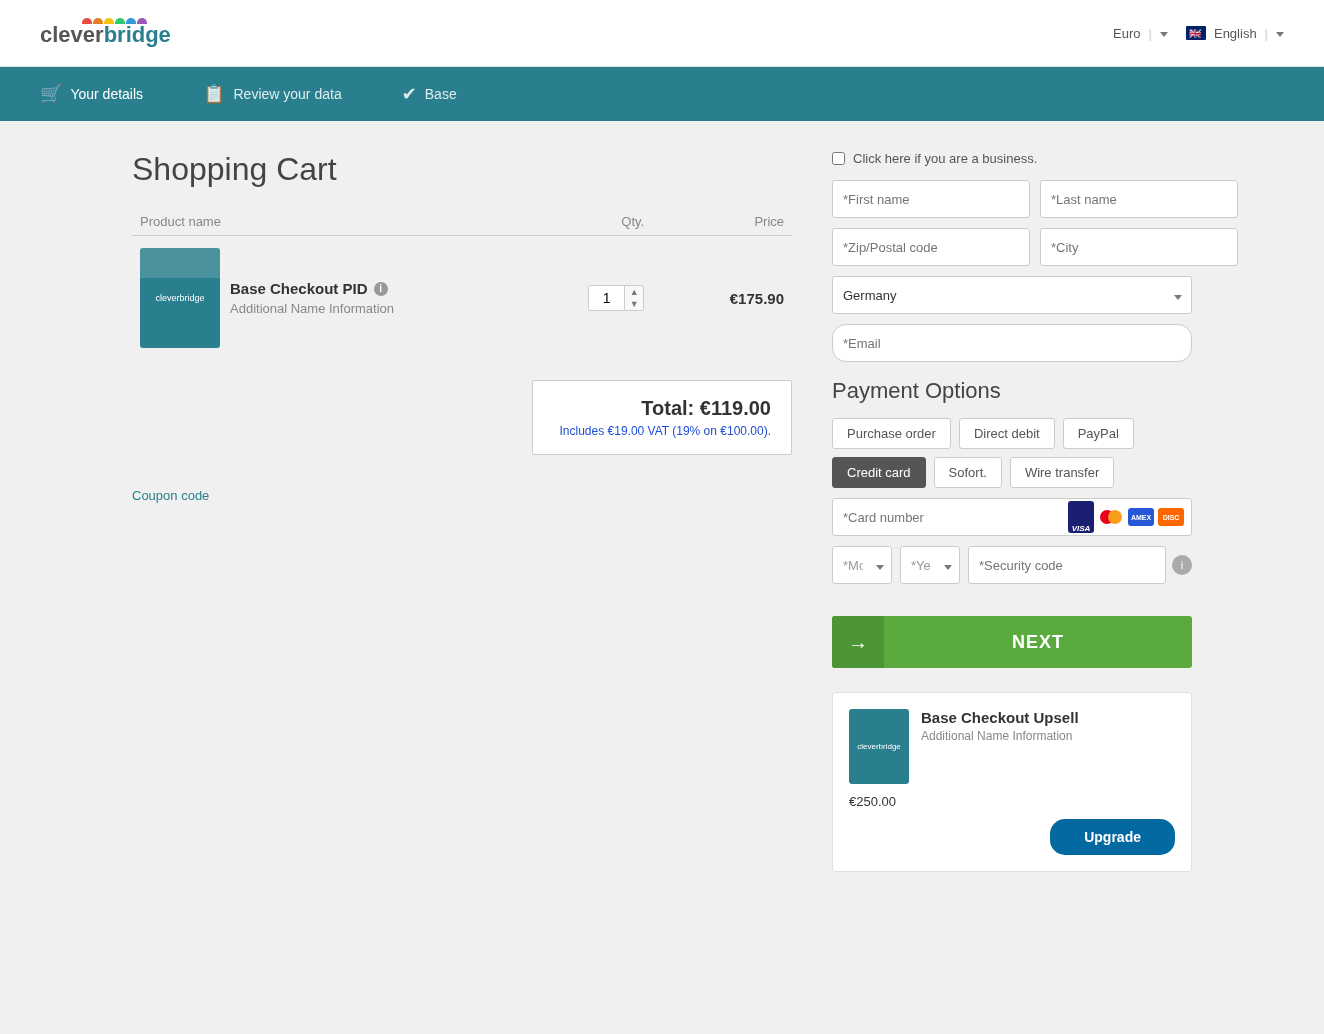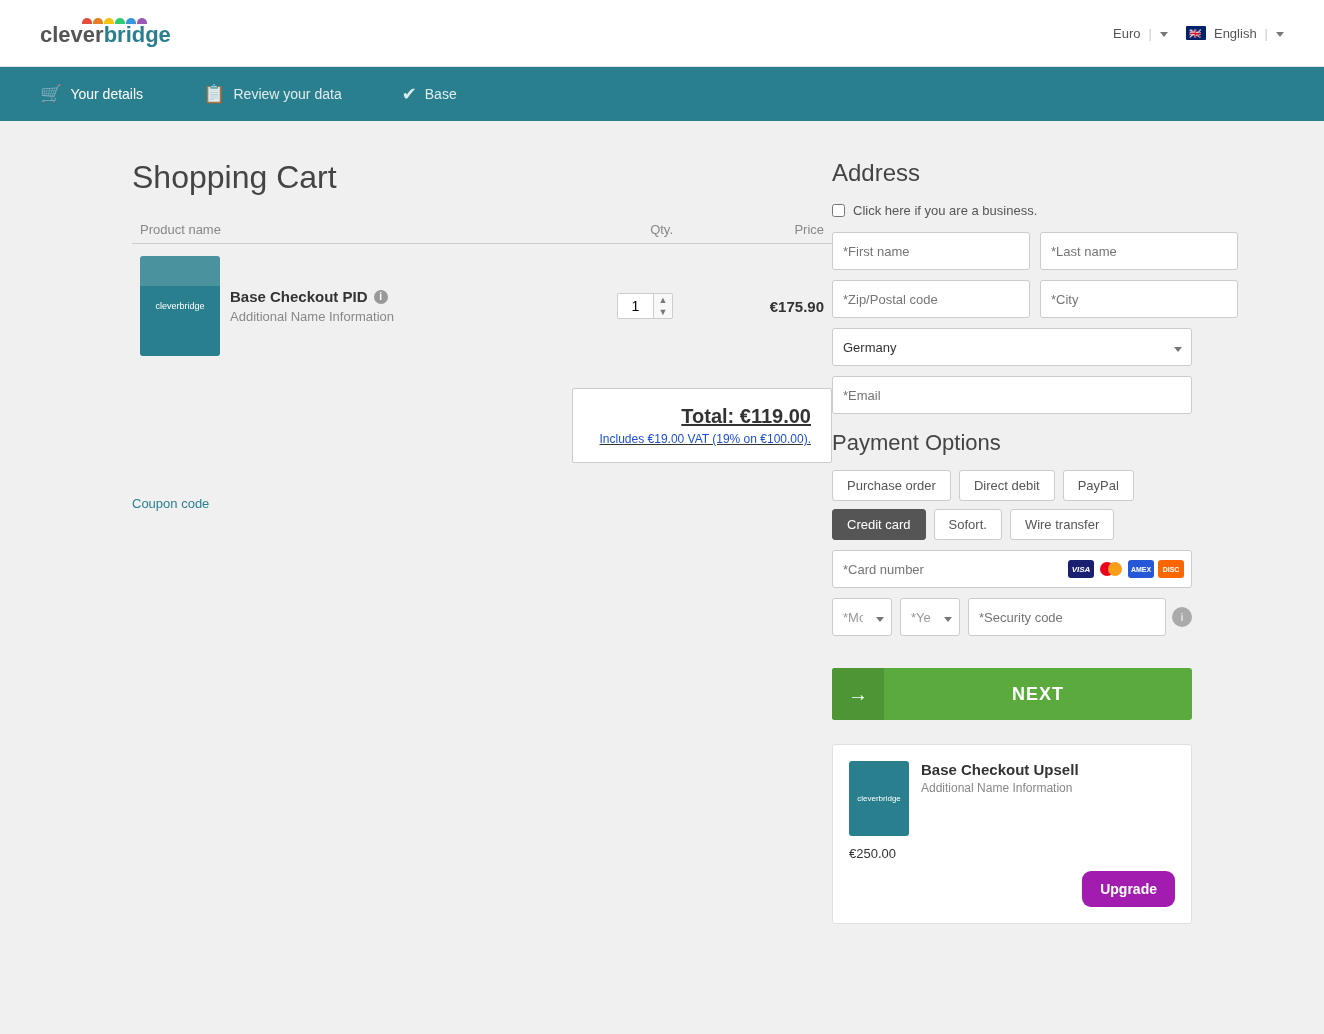--- a/index.html
+++ b/index.html
@@ -81,22 +81,23 @@
       border-top: 10px solid #2a7f8e;
     }
     .nav-icon {
       font-size: 18px;
     }
 
     
     .main-content {
       display: flex;
       max-width: 1100px;
-      margin: 8px auto;
+      margin: 0 auto;
       padding: 30px 20px;
+      gap: 40px;
     }
 
     
     .left-panel {
       flex: 1;
       min-width: 0;
     }
     .shopping-cart-title {
       font-size: 32px;
       font-weight: 300;
@@ -296,21 +297,21 @@
       position: absolute;
       right: 10px;
       top: 50%;
       transform: translateY(-50%);
       pointer-events: none;
     }
     .form-input-full {
       width: 100%;
       height: 38px;
       border: 1px solid #ccc;
-      border-radius: 3px;
+      border-radius: 14px;
       padding: 0 10px;
       font-size: 13px;
       color: #999;
       background: #fff;
       margin-bottom: 16px;
     }
 
     
     .payment-title {
       font-size: 22px;
@@ -357,24 +358,24 @@
     .card-icons {
       position: absolute;
       right: 8px;
       top: 50%;
       transform: translateY(-50%);
       display: flex;
       gap: 4px;
       align-items: center;
     }
     .card-icon-visa {
-      width: 26px; height: 18px;
+      width: 26px; height: 32px;
       background: #1a1f71;
       border-radius: 3px;
-      display: flex; align-items: center; justify-content: center;
+      display: flex; align-items: flex-end; justify-content: center;
     }
     .card-icon-visa span { color: #fff; font-size: 8px; font-weight: bold; font-style: italic; }
     .card-icon-mc {
       width: 26px; height: 18px;
       border-radius: 3px;
       display: flex; align-items: center; justify-content: center;
       background: #fff;
       position: relative;
       overflow: hidden;
     }
@@ -524,27 +525,27 @@
     .upsell-price {
       font-size: 13px;
       color: #333;
       margin-bottom: 10px;
     }
     .upgrade-btn-wrap {
       display: flex;
       justify-content: flex-end;
     }
     .upgrade-btn {
-      background: #a21caf;
+      background: #0369a1;
       color: #fff;
       border: none;
-      padding: 10px 18px;
+      padding: 10px 34px;
       font-size: 14px;
       font-weight: bold;
-      border-radius: 9px;
+      border-radius: 15px;
       cursor: pointer;
     }
 
     
     .logo-container {
       display: flex;
       flex-direction: column;
       align-items: flex-start;
     }
     .logo-rainbow-wrap {
@@ -658,31 +659,30 @@
                 <button class="qty-arrow">▼</button>
               </div>
             </div>
           </td>
           <td class="price-cell">€175.90</td>
         </tr>
       </tbody>
     </table>
 
     <div style="display:flex; justify-content:flex-end; margin-bottom:16px;">
-      <div class="total-box" style="min-width:260px;text-decoration:underline;">
+      <div class="total-box" style="min-width:260px;">
         <div class="total-main">Total: €119.00</div>
         <div class="total-vat">Includes €19.00 VAT (19% on €100.00).</div>
       </div>
     </div>
 
     <a class="coupon-link">Coupon code</a>
   </div>
 
   <div class="right-panel">
-    <h2 class="section-title">Address</h2>
 
     <label class="business-check">
       <input type="checkbox" style="">
       <span>Click here if you are a business.</span>
     </label>
 
     <div class="form-row">
       <input class="form-input" type="text" placeholder="*First name" style="">
       <input class="form-input" type="text" placeholder="*Last name" style="">
     </div>

